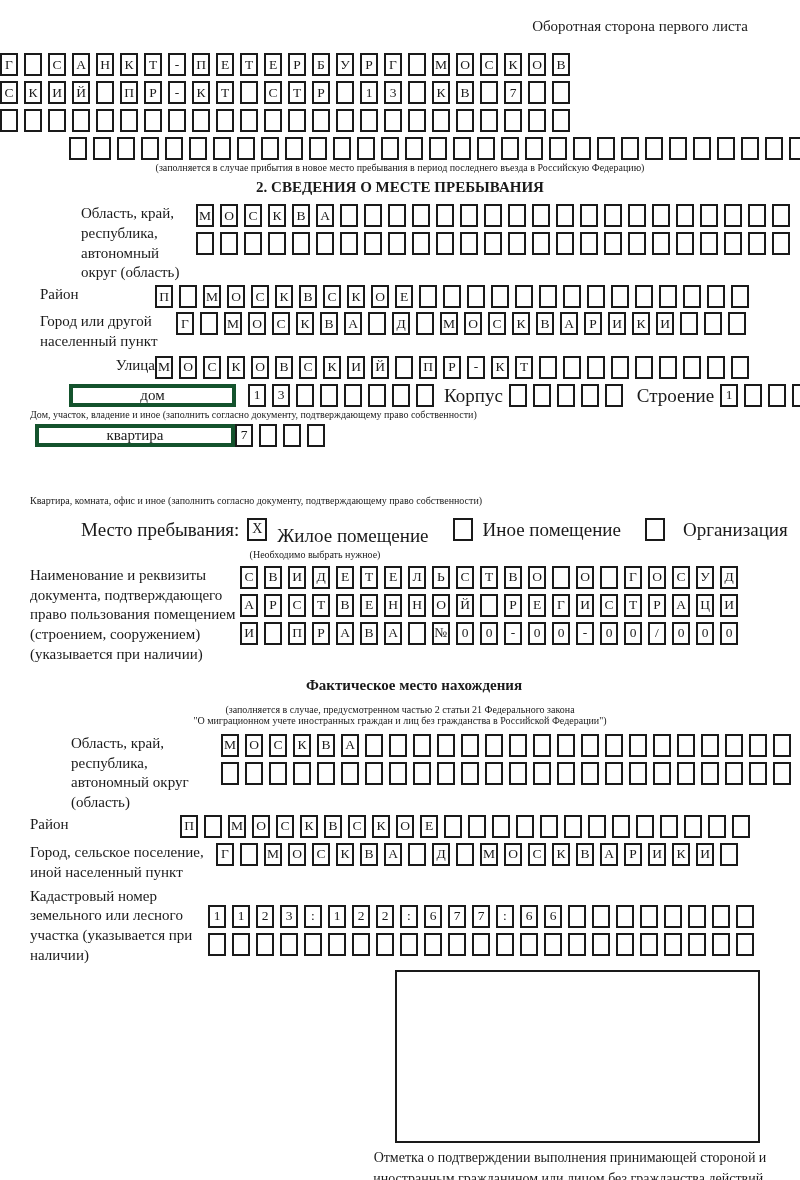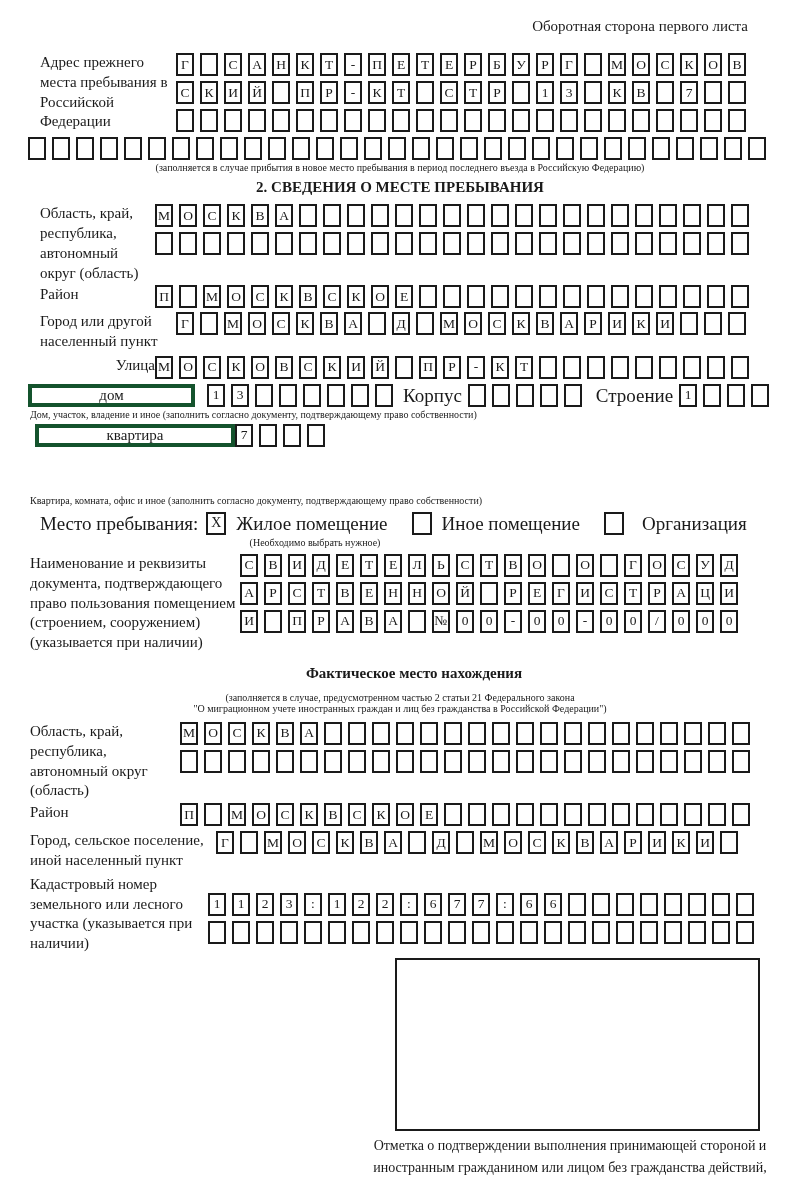--- a/index.html
+++ b/index.html
@@ -49,32 +49,31 @@
   .stamp-box{
     border:2px solid #1a1a1a;box-sizing:border-box;
     width:365px;height:173px;
     margin-left:395px;
   }
   .stamp-caption{
     margin-left:350px;width:440px;
     text-align:center;font-size:14px;line-height:1.55;
     margin-top:4px;
   }
-  .mb2{margin-bottom:2px;} .mb4{margin-bottom:4px;} .mb5{margin-bottom:5px;}
+  .mb2{margin-bottom:2px;padding-left:41px;} .mb4{margin-bottom:4px;} .mb5{margin-bottom:5px;}
   .mb6{margin-bottom:6px;} .mb8{margin-bottom:8px;}
 </style>
 </head>
 <body>
 
 <div class="page">
 
   <div class="header-note">Оборотная сторона первого листа</div>
 
   <div class="frow mb5">
-    <div class="row-label" style="margin-left:40px;width:136px;">Адрес прежнего места пребывания в Российской Федерации</div>
     <div class="cell-rows">
       <div class="cells">
           <div class="cell">Г</div>
           <div class="cell"></div>
           <div class="cell">С</div>
           <div class="cell">А</div>
           <div class="cell">Н</div>
           <div class="cell">К</div>
           <div class="cell">Т</div>
           <div class="cell">-</div>
@@ -375,21 +374,21 @@
         <div class="cell"></div>
         <div class="cell"></div>
         <div class="cell"></div>
       </div>
   </div>
   <div class="caption mb6" style="margin-left:30px;margin-top:48px;">Квартира, комната, офис и иное (заполнить согласно документу, подтверждающему право собственности)</div>
 
   <div class="frow mb2" style="margin-left:40px;align-items:center;">
     <div class="inline-label" style="margin-right:8px;">Место пребывания:</div>
     <div class="checkbox">X</div>
-    <div class="inline-label" style="margin:0 24px 0 10px;">Жилое помещение</div>
+    <div class="inline-label" style="margin:12px 24px 0 10px;">Жилое помещение</div>
     <div class="checkbox"></div>
     <div class="inline-label" style="margin:0 24px 0 10px;">Иное помещение</div>
     <div class="checkbox"></div>
     <div class="inline-label" style="margin:0 0 0 18px;">Организация</div>
   </div>
   <div class="caption mb6" style="margin-left:185px;width:260px;text-align:center;">(Необходимо выбрать нужное)</div>
 
   <div class="frow mb6">
     <div class="row-label" style="margin-left:30px;width:210px;">Наименование и реквизиты документа, подтверждающего право пользования помещением (строением, сооружением) (указывается при наличии)</div>
     <div class="cell-rows">

